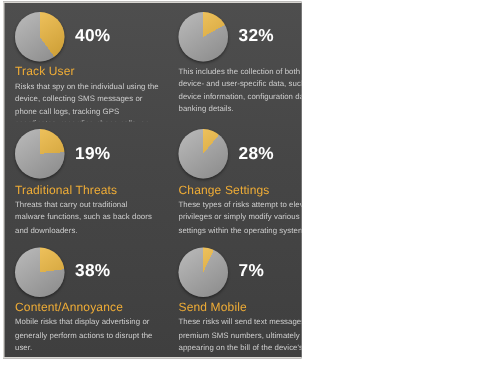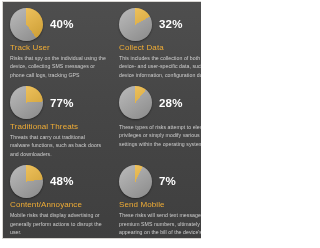--- a/index.html
+++ b/index.html
@@ -104,45 +104,45 @@
       </div>
       <div class="heading">Track User</div>
       <div class="body-text">Risks that spy on the individual using the device, collecting SMS messages or phone call logs, tracking GPS coordinates, recording phone calls, or gathering pictures and video taken with the device.</div>
     </div>
 
     <div class="cell">
       <div class="chart-row">
         <div class="pie" style="background: conic-gradient(rgb(245, 188, 60) 0deg, rgb(245, 188, 60) 61.2deg, rgb(168, 168, 168) 61.2deg, rgb(168, 168, 168) 360deg);"></div>
         <div class="pct">32%</div>
       </div>
-      <div class="heading">Collect Data</div>
       <div class="body-text">This includes the collection of both device- and user-specific data, such as device information, configuration data, or banking details.</div>
     </div>
 
     <div class="cell">
       <div class="chart-row">
         <div class="pie" style="background: conic-gradient(rgb(245, 188, 60) 0deg, rgb(245, 188, 60) 86.4deg, rgb(168, 168, 168) 86.4deg, rgb(168, 168, 168) 360deg);"></div>
-        <div class="pct">77%</div>
+        <div class="pct">19%</div>
       </div>
       <div class="heading">Traditional Threats</div>
       <div class="body-text">Threats that carry out traditional malware functions, such as back doors and downloaders.</div>
     </div>
 
     <div class="cell">
       <div class="chart-row">
         <div class="pie" style="background: conic-gradient(rgb(245, 188, 60) 0deg, rgb(245, 188, 60) 39.6deg, rgb(168, 168, 168) 39.6deg, rgb(168, 168, 168) 360deg);"></div>
         <div class="pct">28%</div>
       </div>
+      <div class="heading">Change Settings</div>
       <div class="body-text">These types of risks attempt to elevate privileges or simply modify various settings within the operating system.</div>
     </div>
 
     <div class="cell">
       <div class="chart-row">
         <div class="pie" style="background: conic-gradient(rgb(245, 188, 60) 0deg, rgb(245, 188, 60) 82.8deg, rgb(168, 168, 168) 82.8deg, rgb(168, 168, 168) 360deg);"></div>
-        <div class="pct">48%</div>
+        <div class="pct">38%</div>
       </div>
       <div class="heading">Content/Annoyance</div>
       <div class="body-text">Mobile risks that display advertising or generally perform actions to disrupt the user.</div>
     </div>
 
     <div class="cell">
       <div class="chart-row">
         <div class="pie" style="background: conic-gradient(rgb(245, 188, 60) 0deg, rgb(245, 188, 60) 25.2deg, rgb(168, 168, 168) 25.2deg, rgb(168, 168, 168) 360deg);"></div>
         <div class="pct">7%</div>
       </div>

